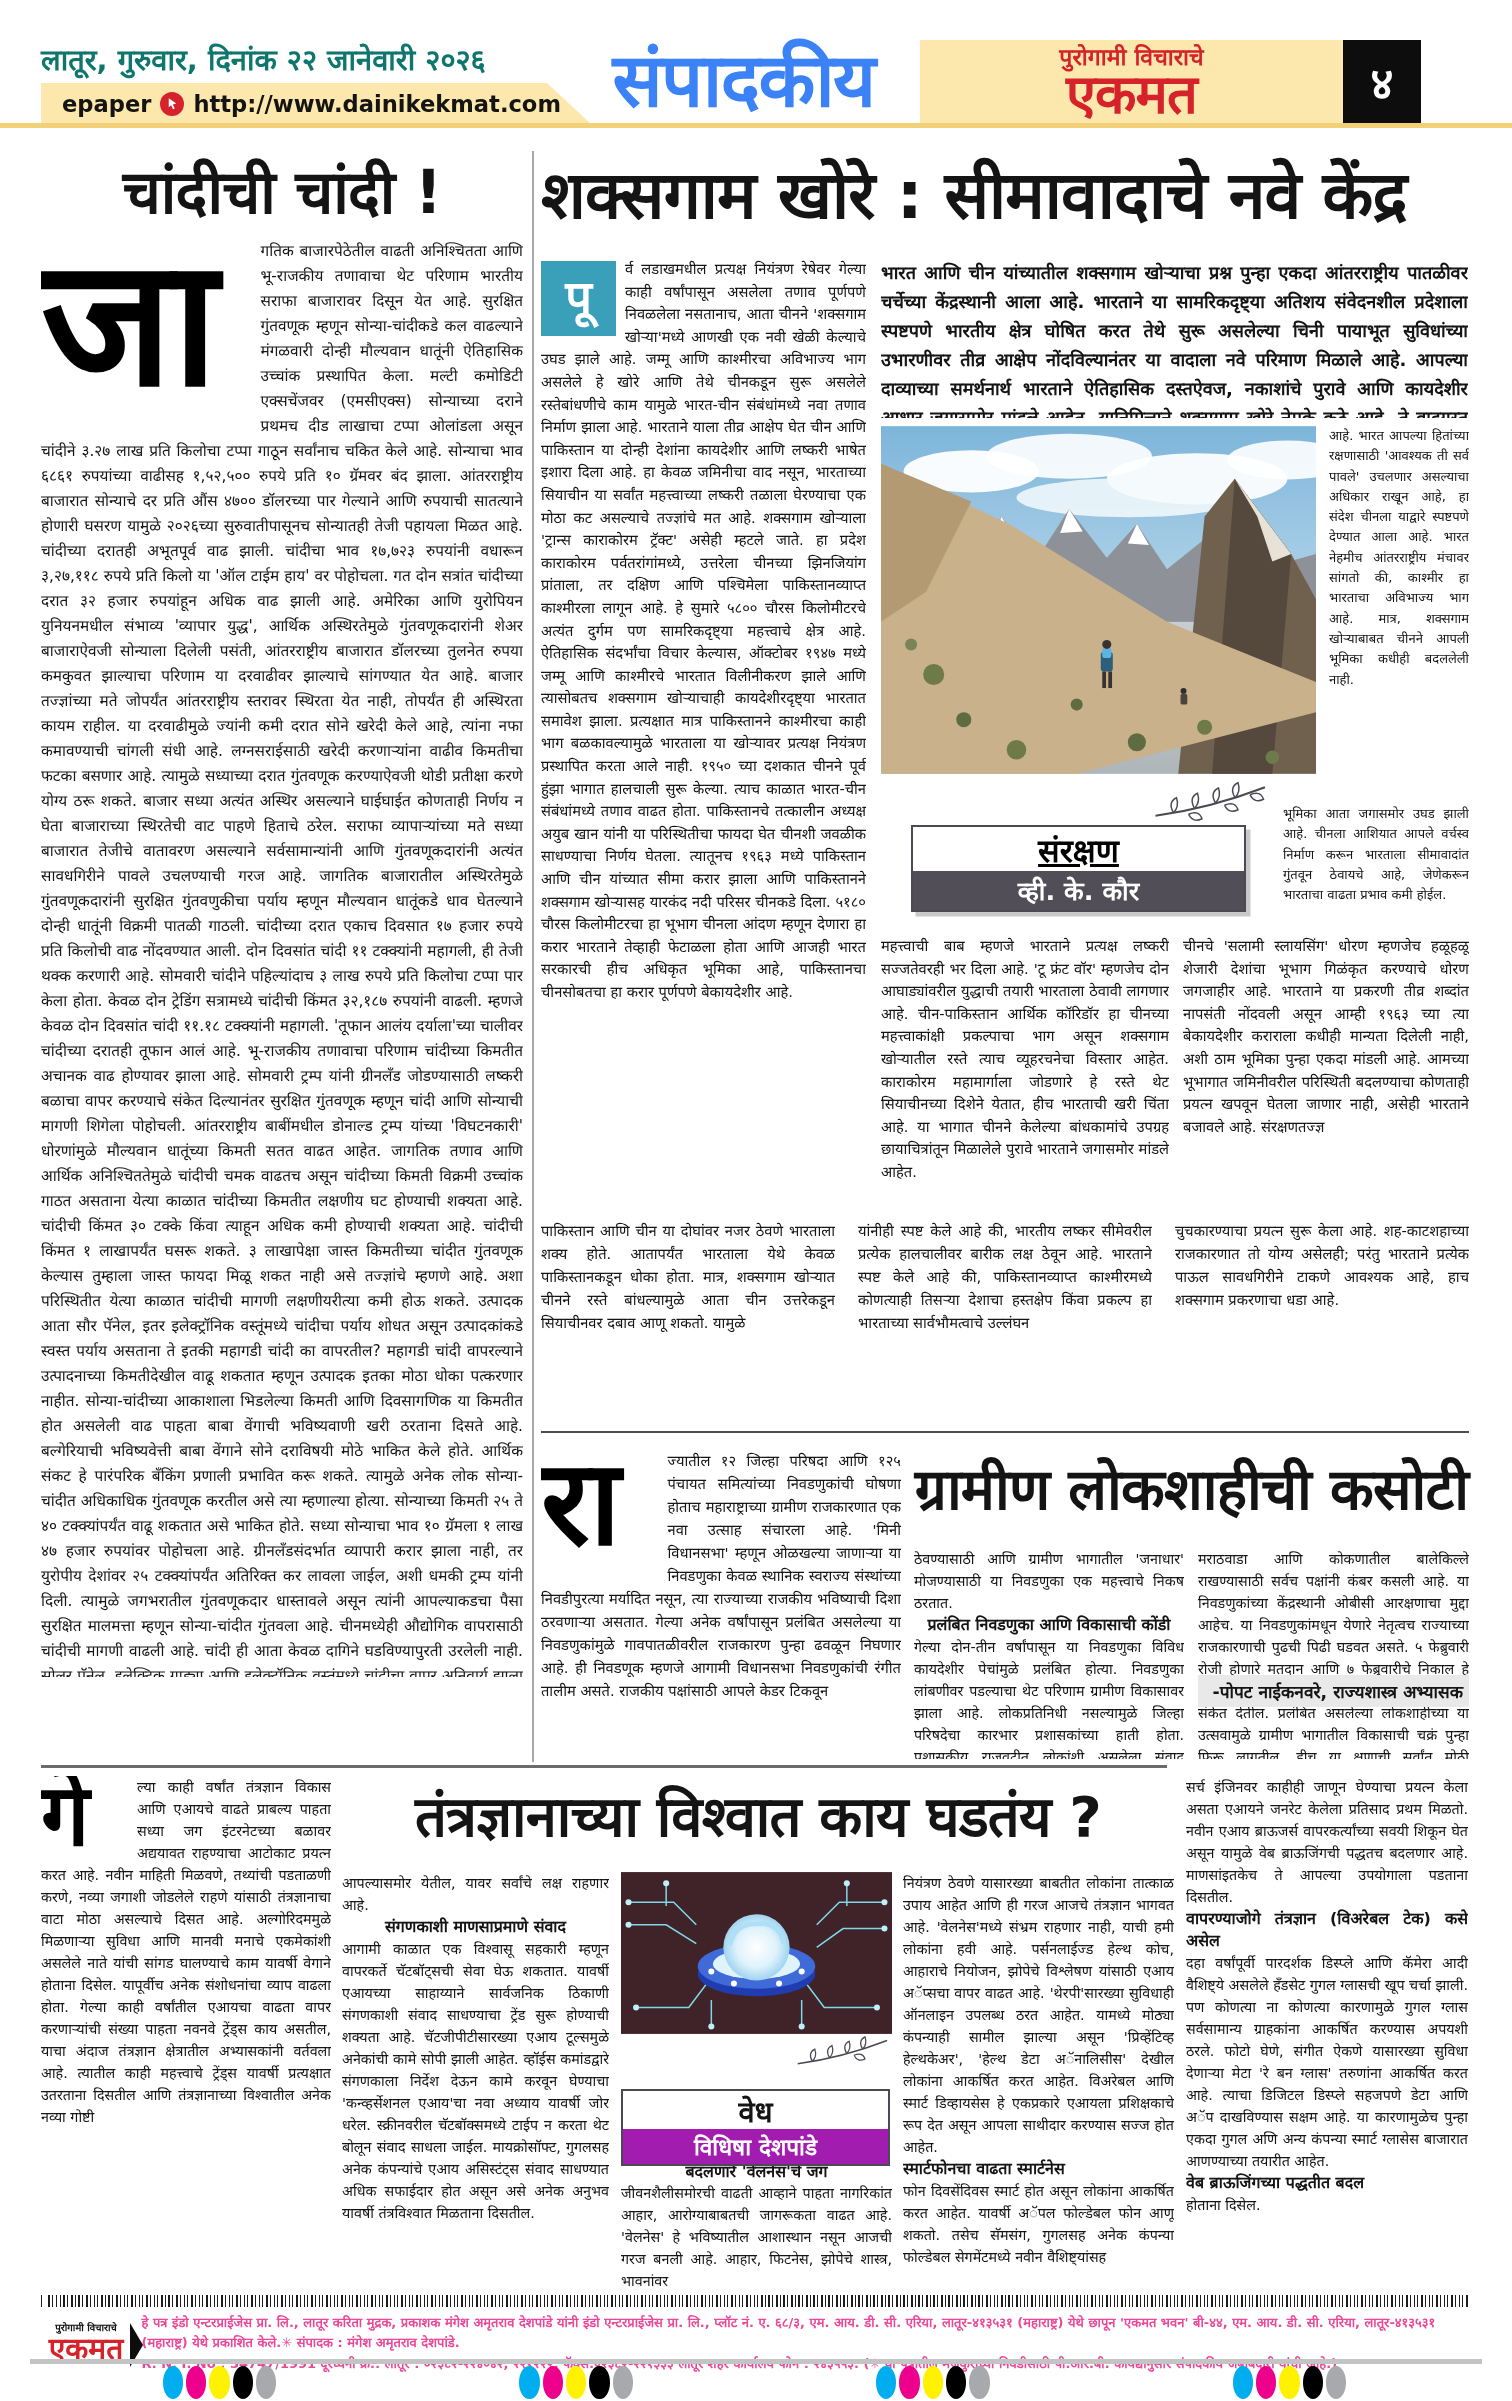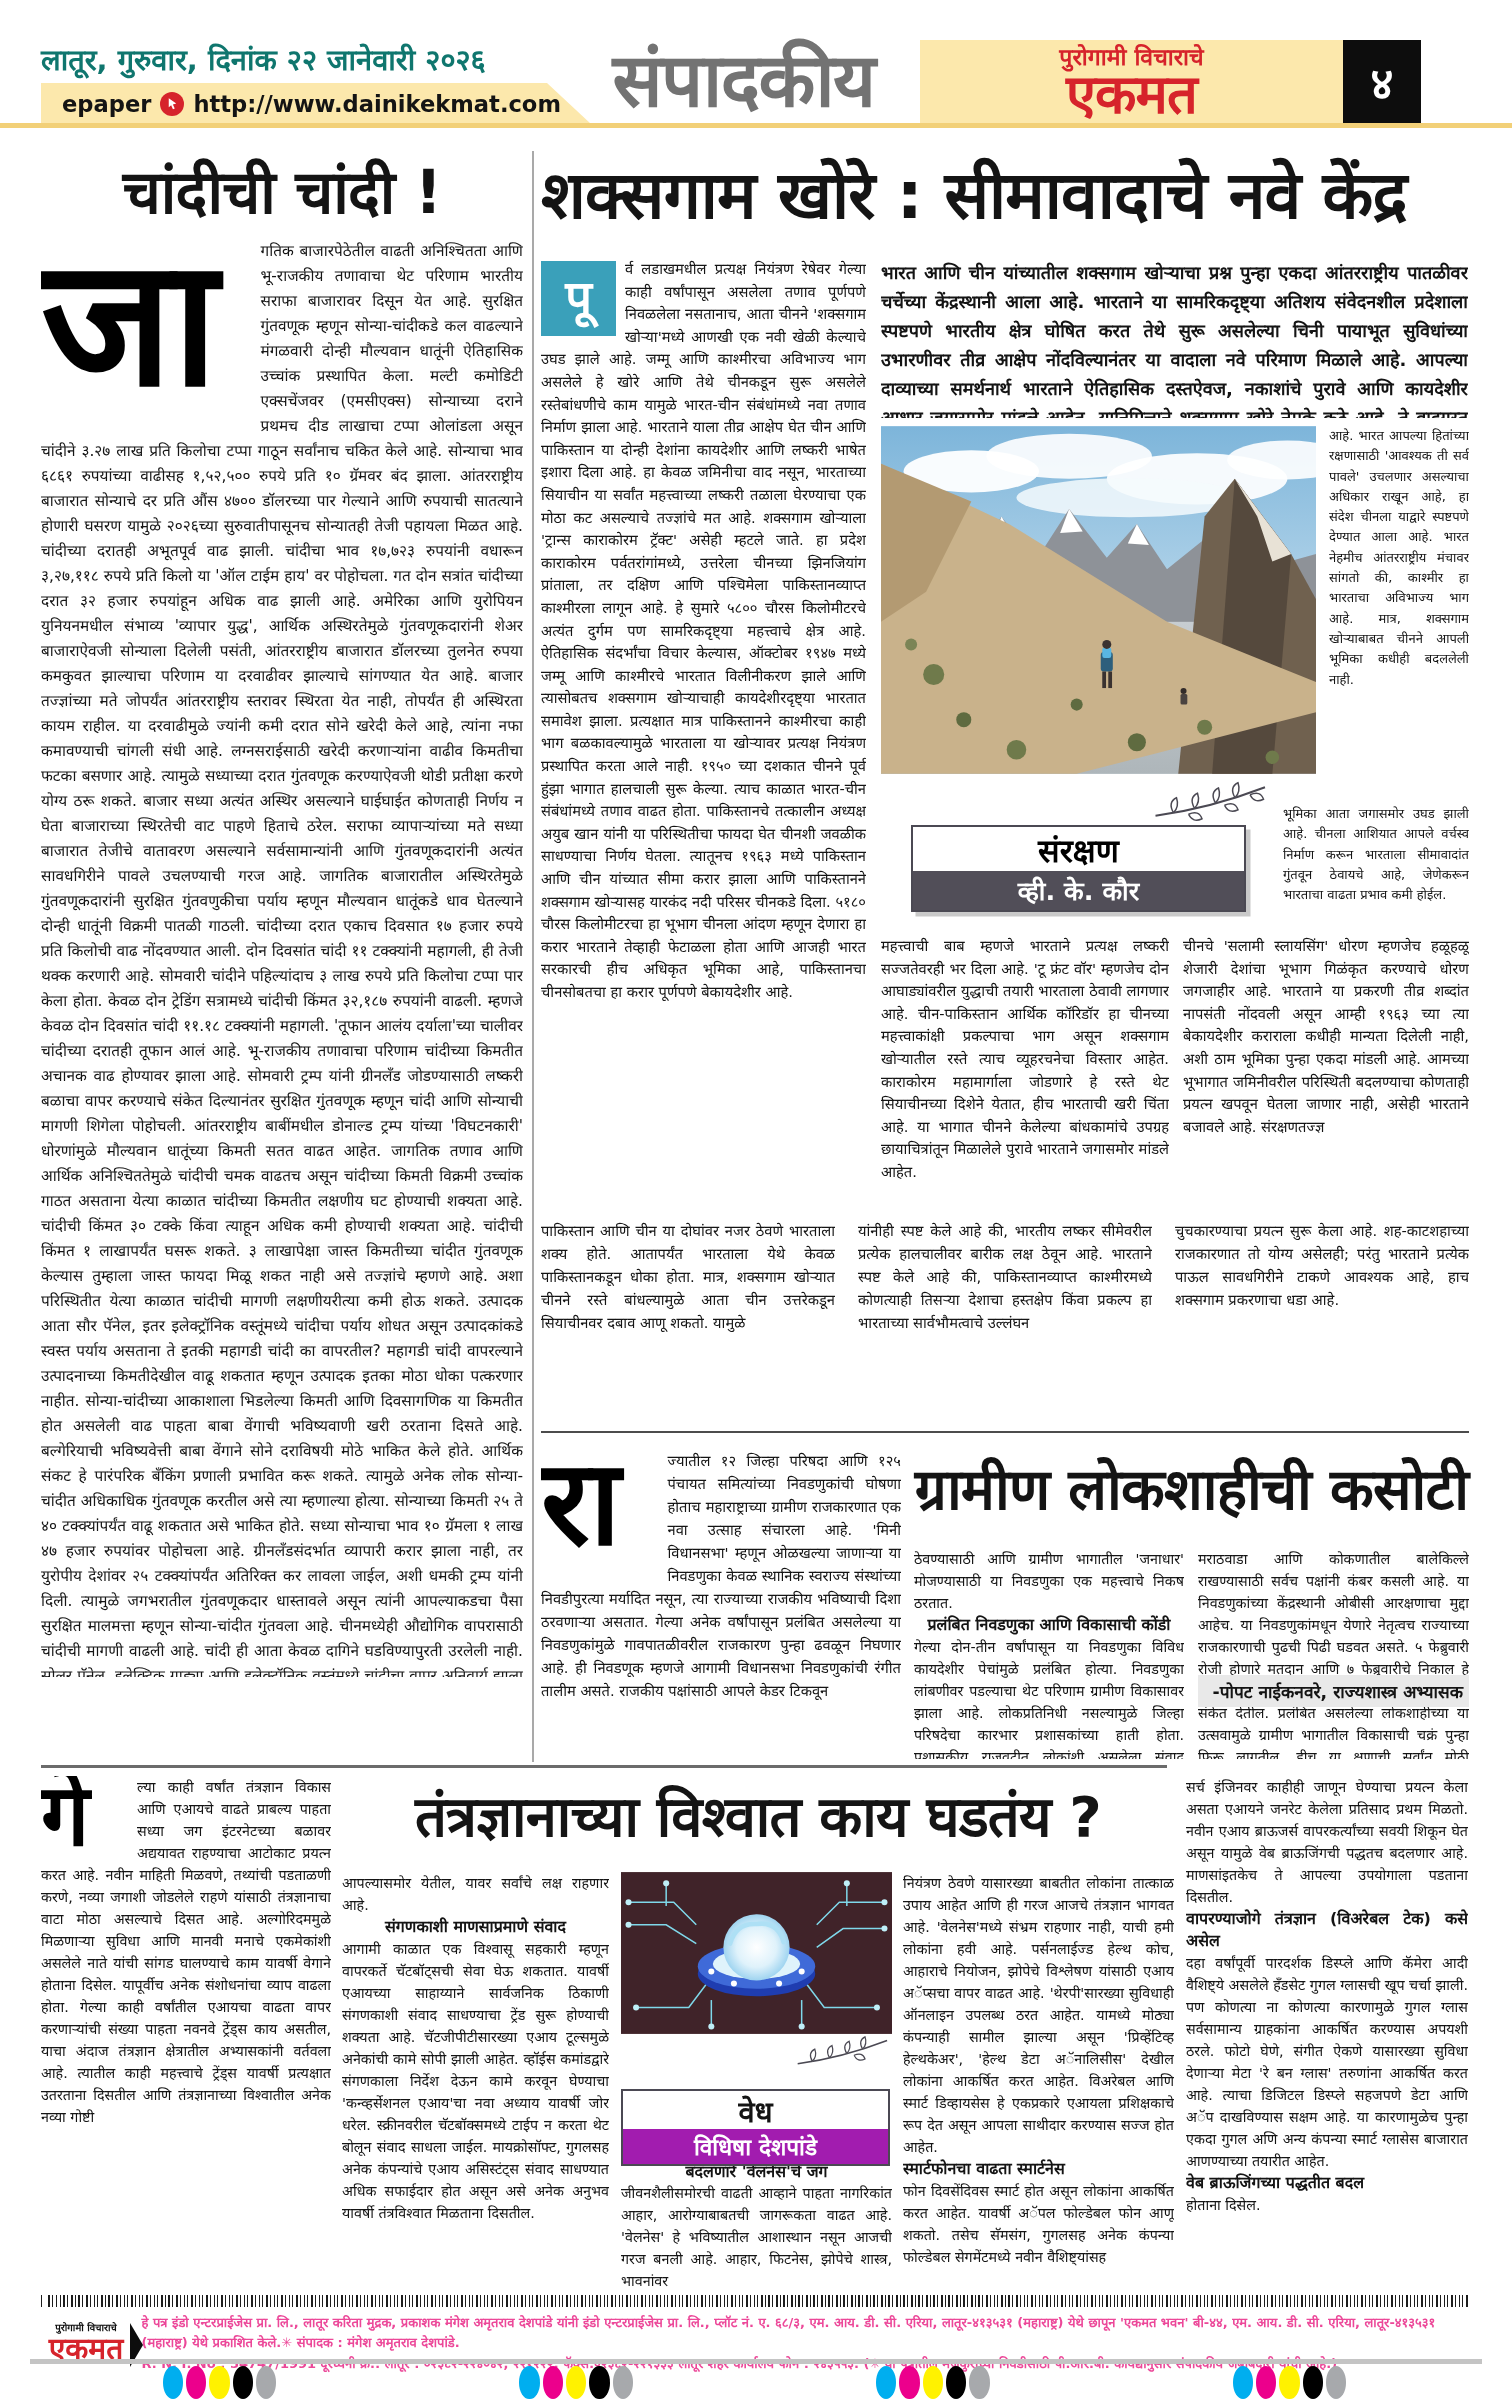--- a/index.html
+++ b/index.html
@@ -9,21 +9,21 @@
   .just{text-align:justify;text-justify:inter-word;}
   .ovh{overflow:hidden;}
 
   
   .dateline{left:41px;top:39px;width:542px;font-size:29px;font-weight:700;color:#0f766e;}
   .epaper-band{left:41px;top:83px;width:550px;height:41px;background:#fce8ac;
                clip-path:polygon(0 0,92% 0,100% 100%,0 100%);display:flex;align-items:center;gap:9px;padding-left:21px;box-sizing:border-box;}
   .epaper-label{font-size:22.6px;font-weight:700;}
   .epaper-ic{width:24px;height:24px;border-radius:50%;background:#d6232b;display:flex;align-items:center;justify-content:center;flex:none;}
   .epaper-url{font-size:22.6px;font-weight:700;}
-  .section-title{left:574px;top:27px;width:339px;text-align:center;font-size:74px;font-weight:900;letter-spacing:-1.5px;color:#737373;}
+  .section-title{left:574px;top:27px;width:339px;text-align:center;font-size:74px;font-weight:900;letter-spacing:-1.5px;color:#3b82f6;}
   .masthead-box{left:920px;top:40px;width:423px;height:83px;background:#fce8ac;text-align:center;padding-top:4.5px;box-sizing:border-box;}
   .masthead-tagline{font-size:23px;font-weight:800;color:#d6232b;line-height:25.6px;}
   .masthead-name{font-size:54px;font-weight:900;color:#d6232b;line-height:50px;letter-spacing:-0.8px;}
   .pageno-box{left:1343px;top:40px;width:78px;height:83px;background:#0d0d0d;color:#fff;
               display:flex;align-items:center;justify-content:center;font-size:44px;font-weight:700;}
   .gold-rule{left:0;top:123px;width:1512px;height:4.5px;background:#f2d078;}
 
   
   .body-txt{font-size:15.4px;line-height:25px;color:#151515;}
   .small-txt{font-size:13.6px;line-height:21px;color:#151515;}
@@ -38,21 +38,21 @@
   
   .shk{left:541px;top:147px;width:928px;height:1280px;}
   .shk-headline{left:0;top:0;width:928px;font-size:66px;font-weight:900;letter-spacing:-0.8px;white-space:nowrap;}
   .shk-col1{left:0;top:111px;width:325px;height:943px;font-size:14.7px;line-height:22.6px;}
   .dc-teal{width:75px;height:75px;background:#3aa0ba;color:#fff;font-size:47px;display:flex;align-items:center;justify-content:center;margin:3px 9px 3px 0;font-weight:700;}
   .shk-lead{left:340px;top:111px;width:587px;height:160px;font-size:18px;line-height:29px;font-weight:700;}
   .shk-photo{left:340px;top:279px;width:435px;height:348px;}
   .shk-side{left:788px;top:279px;width:140px;height:348px;font-size:13px;line-height:20.3px;}
   .byline-wrap{left:370px;top:657px;width:354px;height:113px;}
   .byline-box{position:absolute;left:0;top:21px;width:331px;border:2.3px solid #4b4953;background:#fff;box-shadow:4.5px 4.5px 0 #c9c9c9;}
-  .byline-top{height:44px;display:flex;align-items:center;justify-content:center;font-size:32px;font-weight:900;background:#fff;color:#000;}
+  .byline-top{height:44px;display:flex;align-items:center;justify-content:center;font-size:32px;font-weight:900;background:#fff;color:#000;text-decoration:underline;}
   .byline-bot{height:39px;display:flex;align-items:center;justify-content:center;font-size:25.6px;font-weight:700;background:#514e58;color:#fff;}
   .branch{position:absolute;right:-6px;top:-25.6px;}
   .shk-after{left:742px;top:657px;width:186px;height:113px;font-size:13px;line-height:20.3px;}
   .shk-low2{left:340px;top:788px;width:288px;height:270px;font-size:14.7px;line-height:22.6px;}
   .shk-low3{left:642px;top:788px;width:286px;height:270px;font-size:14.7px;line-height:22.6px;}
   .shk-cont1{left:0;top:1072px;width:294px;height:197px;font-size:14.7px;line-height:23px;}
   .shk-cont2{left:317px;top:1072px;width:294px;height:197px;font-size:14.7px;line-height:23px;}
   .shk-cont3{left:634px;top:1072px;width:294px;height:197px;font-size:14.7px;line-height:23px;}
   .rule-h1{left:541px;top:1431px;width:928px;height:2.3px;background:#4c4c4c;}
 

